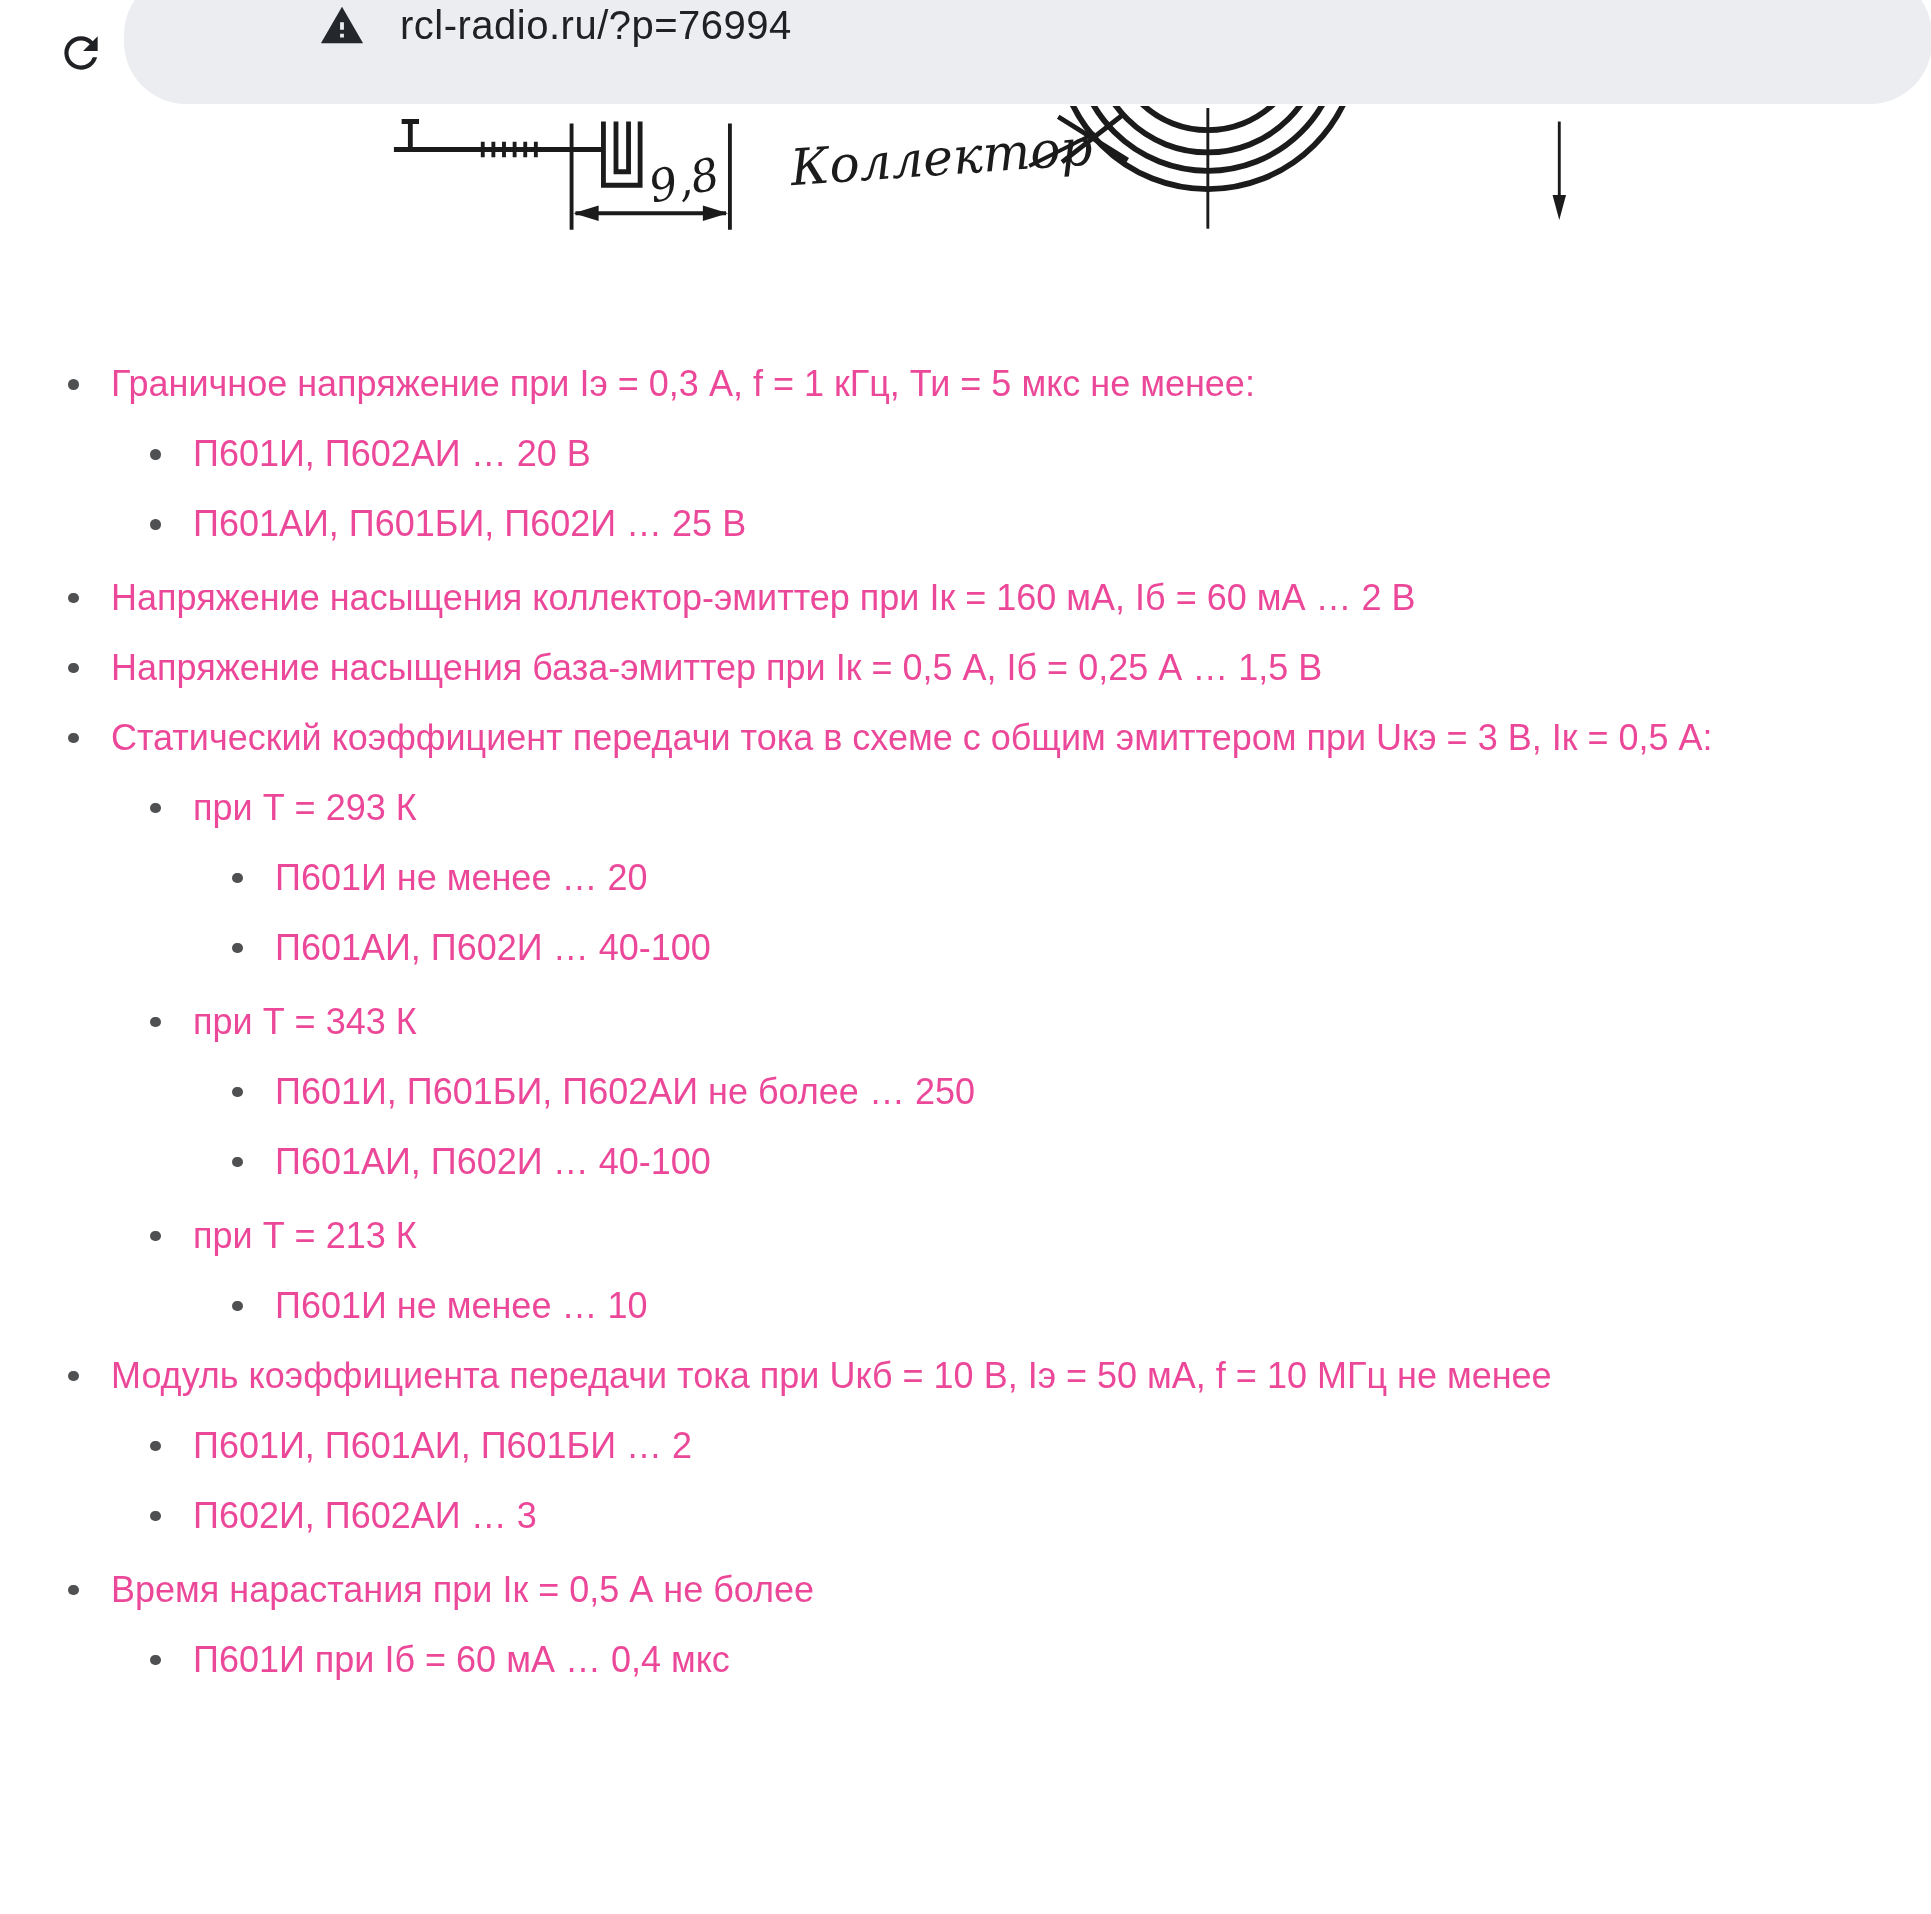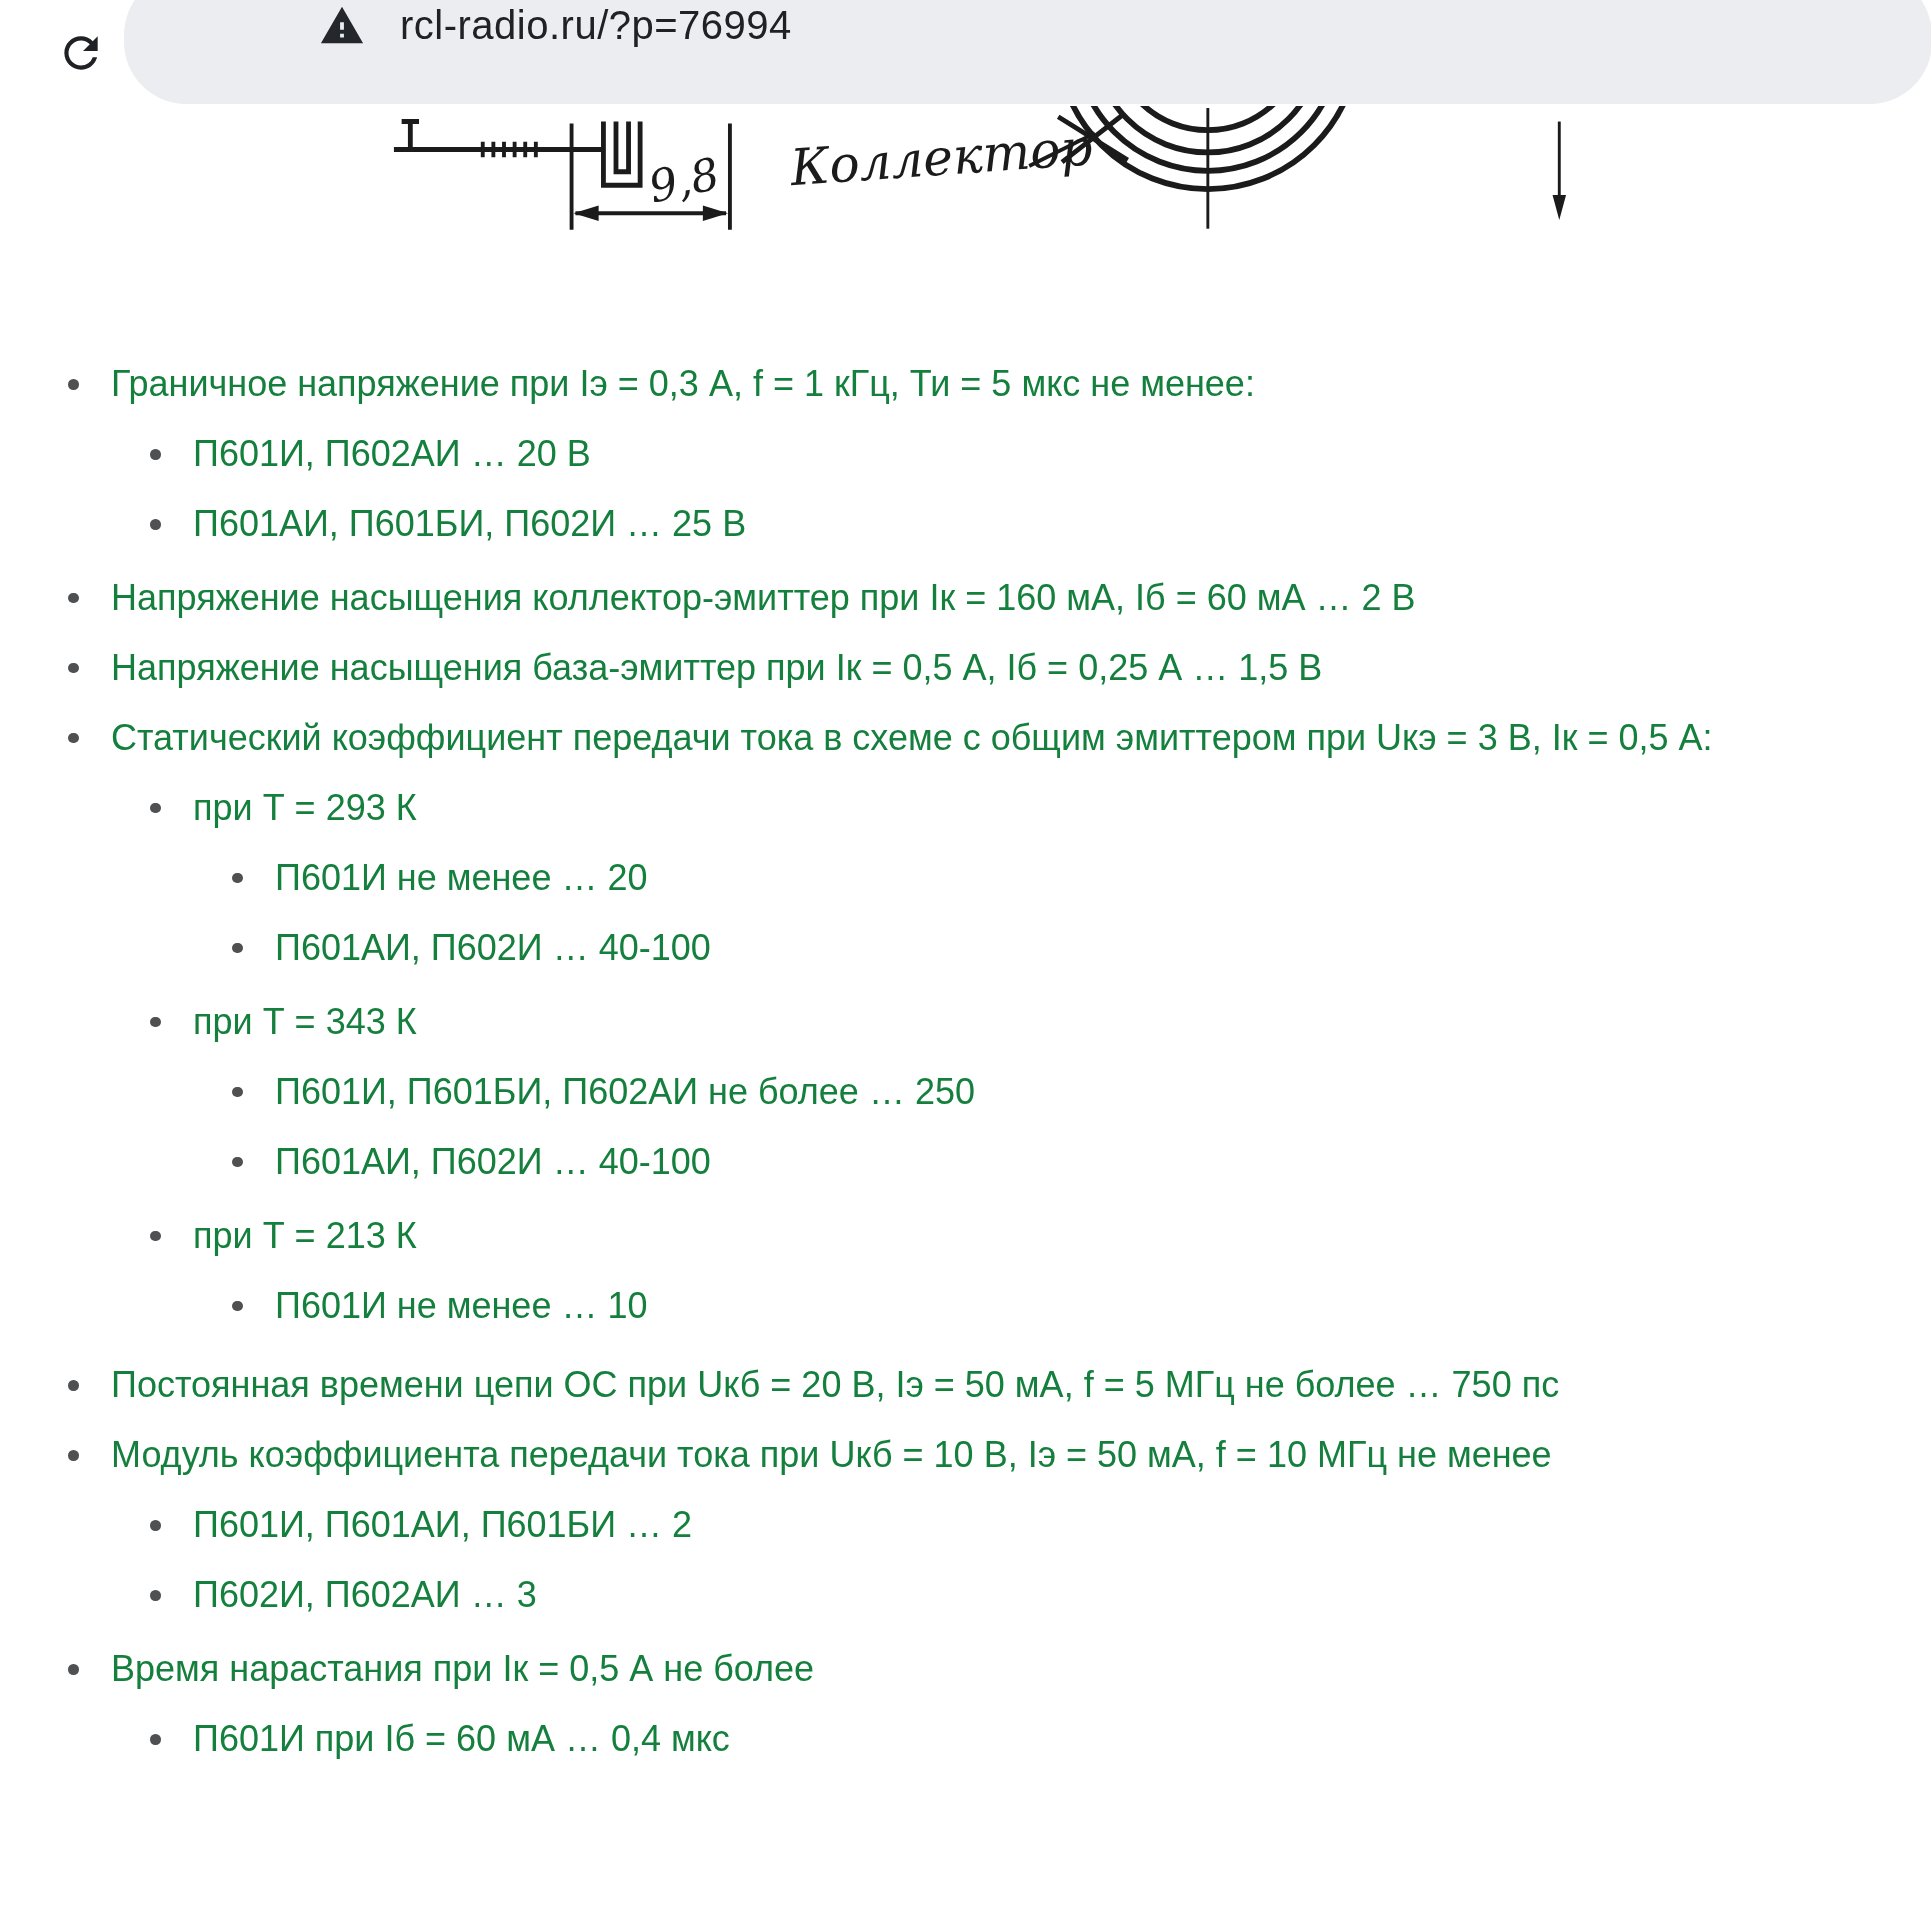--- a/index.html
+++ b/index.html
@@ -20,21 +20,21 @@
     position:absolute;left:276px;top:0;height:104px;line-height:104px;
     font-size:40px;color:#202124;letter-spacing:0.5px;white-space:nowrap;
   }
   
   .drawing{position:absolute;left:0;top:106px;}
   .drawing text{font-family:"DejaVu Serif", serif;font-style:italic;fill:#1b1b1b;}
   
   .specs{position:absolute;left:0;top:349px;right:0;}
   .row{position:relative;height:70px;white-space:nowrap;}
   .row .txt{
-    position:absolute;top:0;line-height:70px;font-size:36px;color:#15803d;
+    position:absolute;top:0;line-height:70px;font-size:36px;color:#ec4899;
   }
   .row .bullet{
     position:absolute;top:30px;width:10.6px;height:10.6px;border-radius:50%;background:#4f5052;
   }
   .lvl1 .txt{left:111px}  .lvl1 .bullet{left:68px}
   .lvl2 .txt{left:193px}  .lvl2 .bullet{left:150px}
   .lvl3 .txt{left:275px}  .lvl3 .bullet{left:232px}
 </style>
 </head>
 <body>
@@ -144,24 +144,20 @@
     <span class="txt">П601АИ, П602И … 40-100</span>
   </div>
     <div class="row lvl2" style="margin-top: 3.9px;">
     <span class="bullet"></span>
     <span class="txt">при Т = 213 К</span>
   </div>
     <div class="row lvl3">
     <span class="bullet"></span>
     <span class="txt">П601И не менее … 10</span>
   </div>
-    <div class="row lvl1" style="margin-top: 9.7px;">
-    <span class="bullet"></span>
-    <span class="txt">Постоянная времени цепи ОС при Uкб = 20 В, Iэ = 50 мА, f = 5 МГц не более … 750 пс</span>
-  </div>
     <div class="row lvl1">
     <span class="bullet"></span>
     <span class="txt">Модуль коэффициента передачи тока при Uкб = 10 В, Iэ = 50 мА, f = 10 МГц не менее</span>
   </div>
     <div class="row lvl2">
     <span class="bullet"></span>
     <span class="txt">П601И, П601АИ, П601БИ … 2</span>
   </div>
     <div class="row lvl2">
     <span class="bullet"></span>

